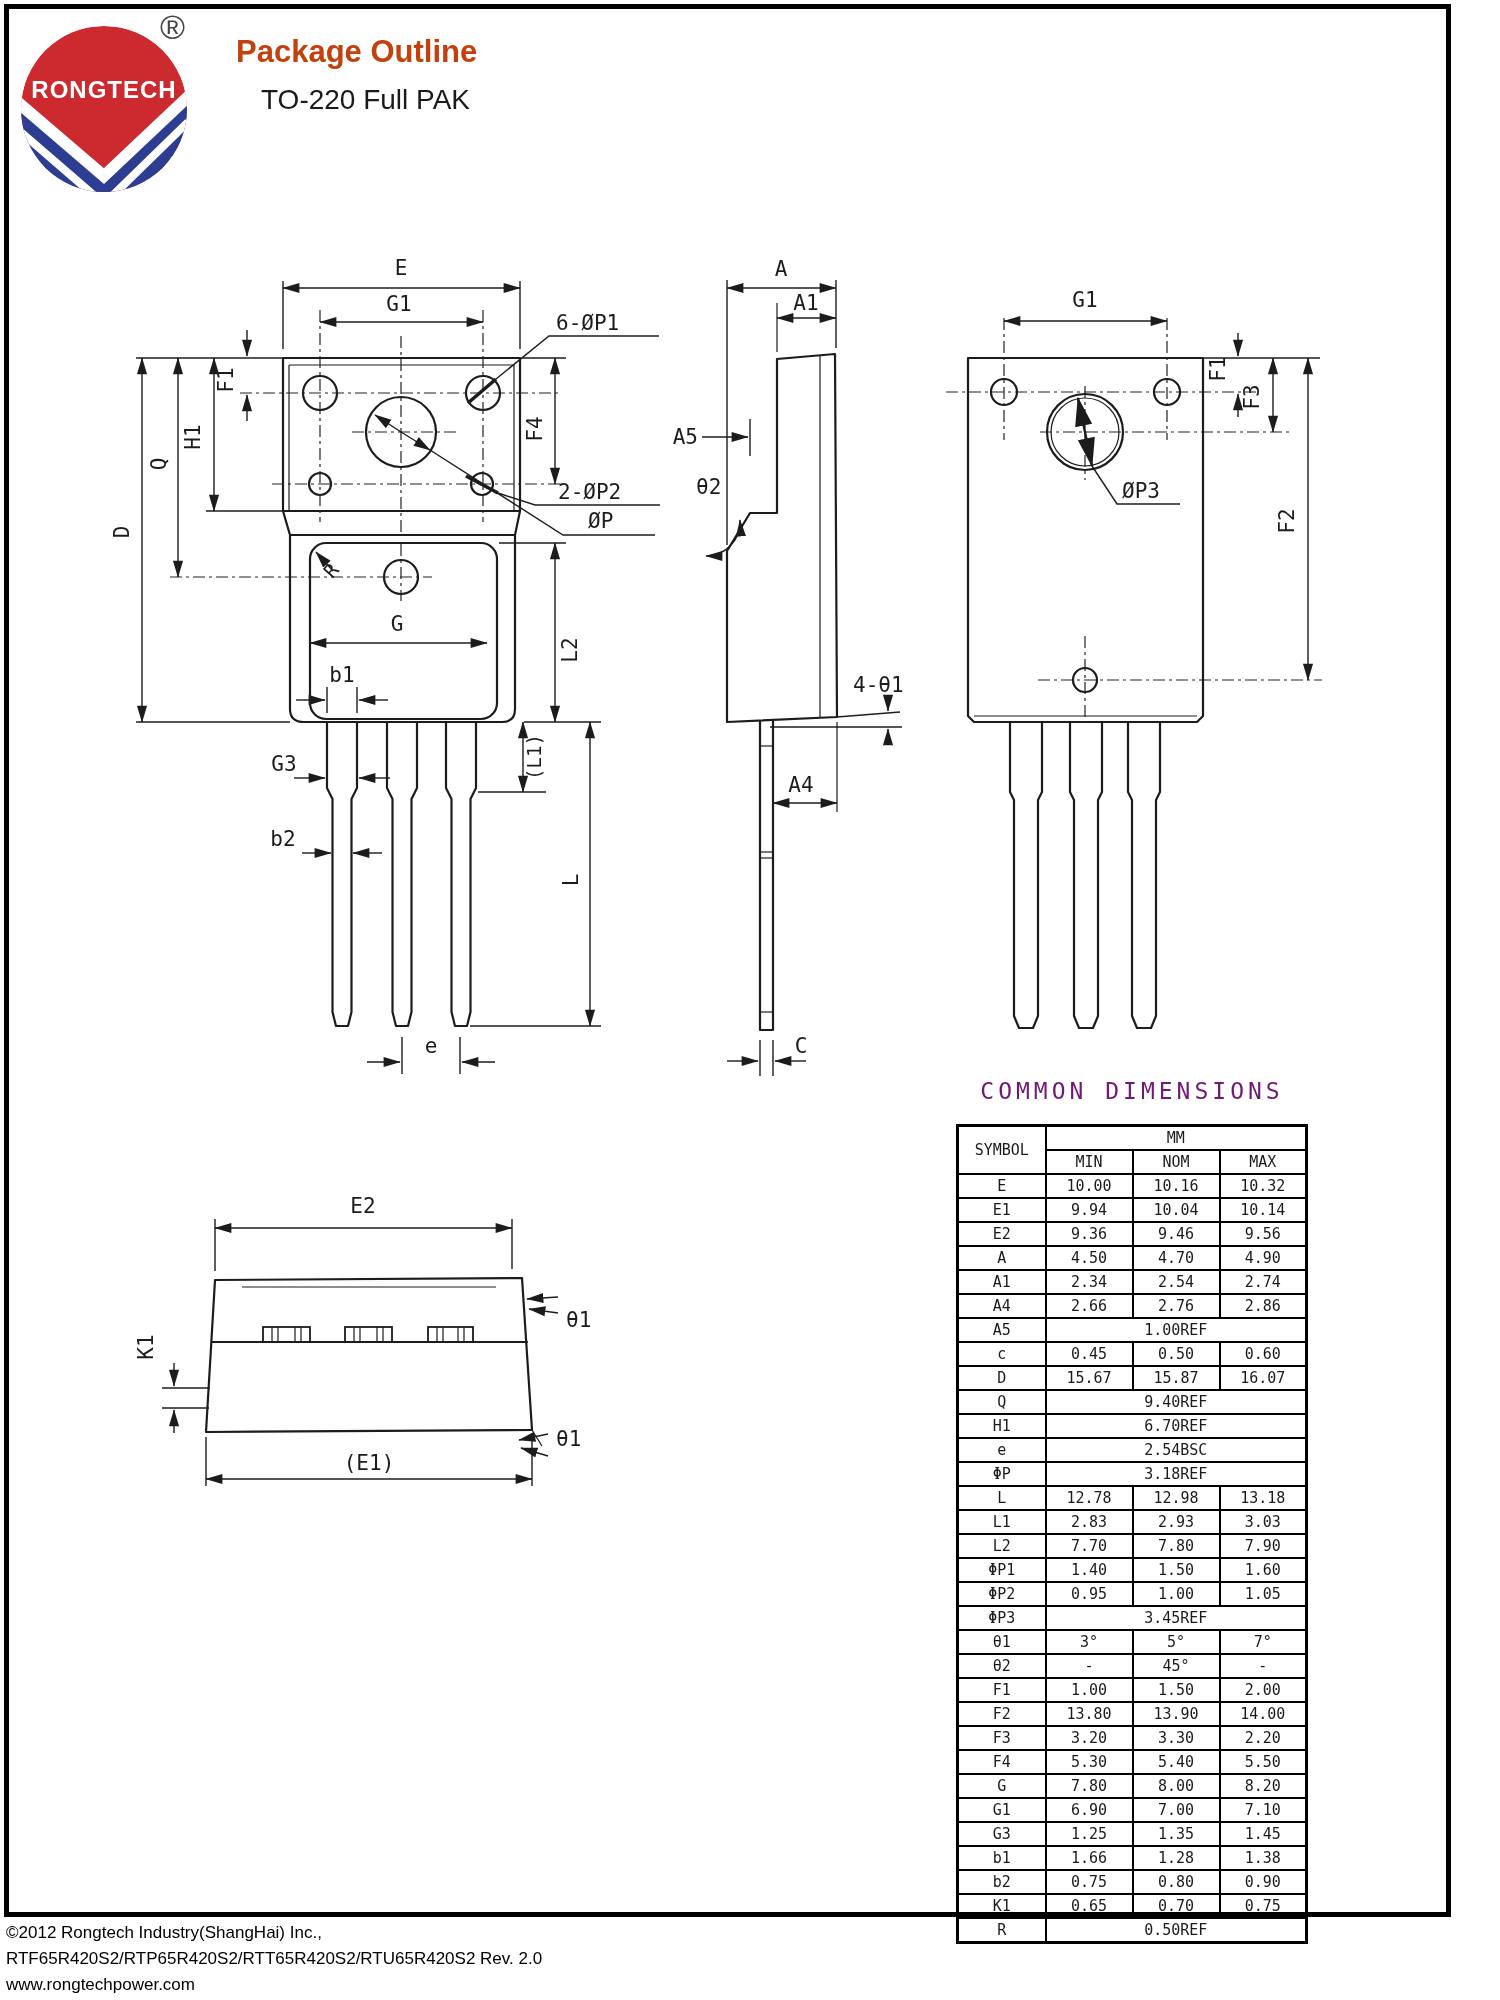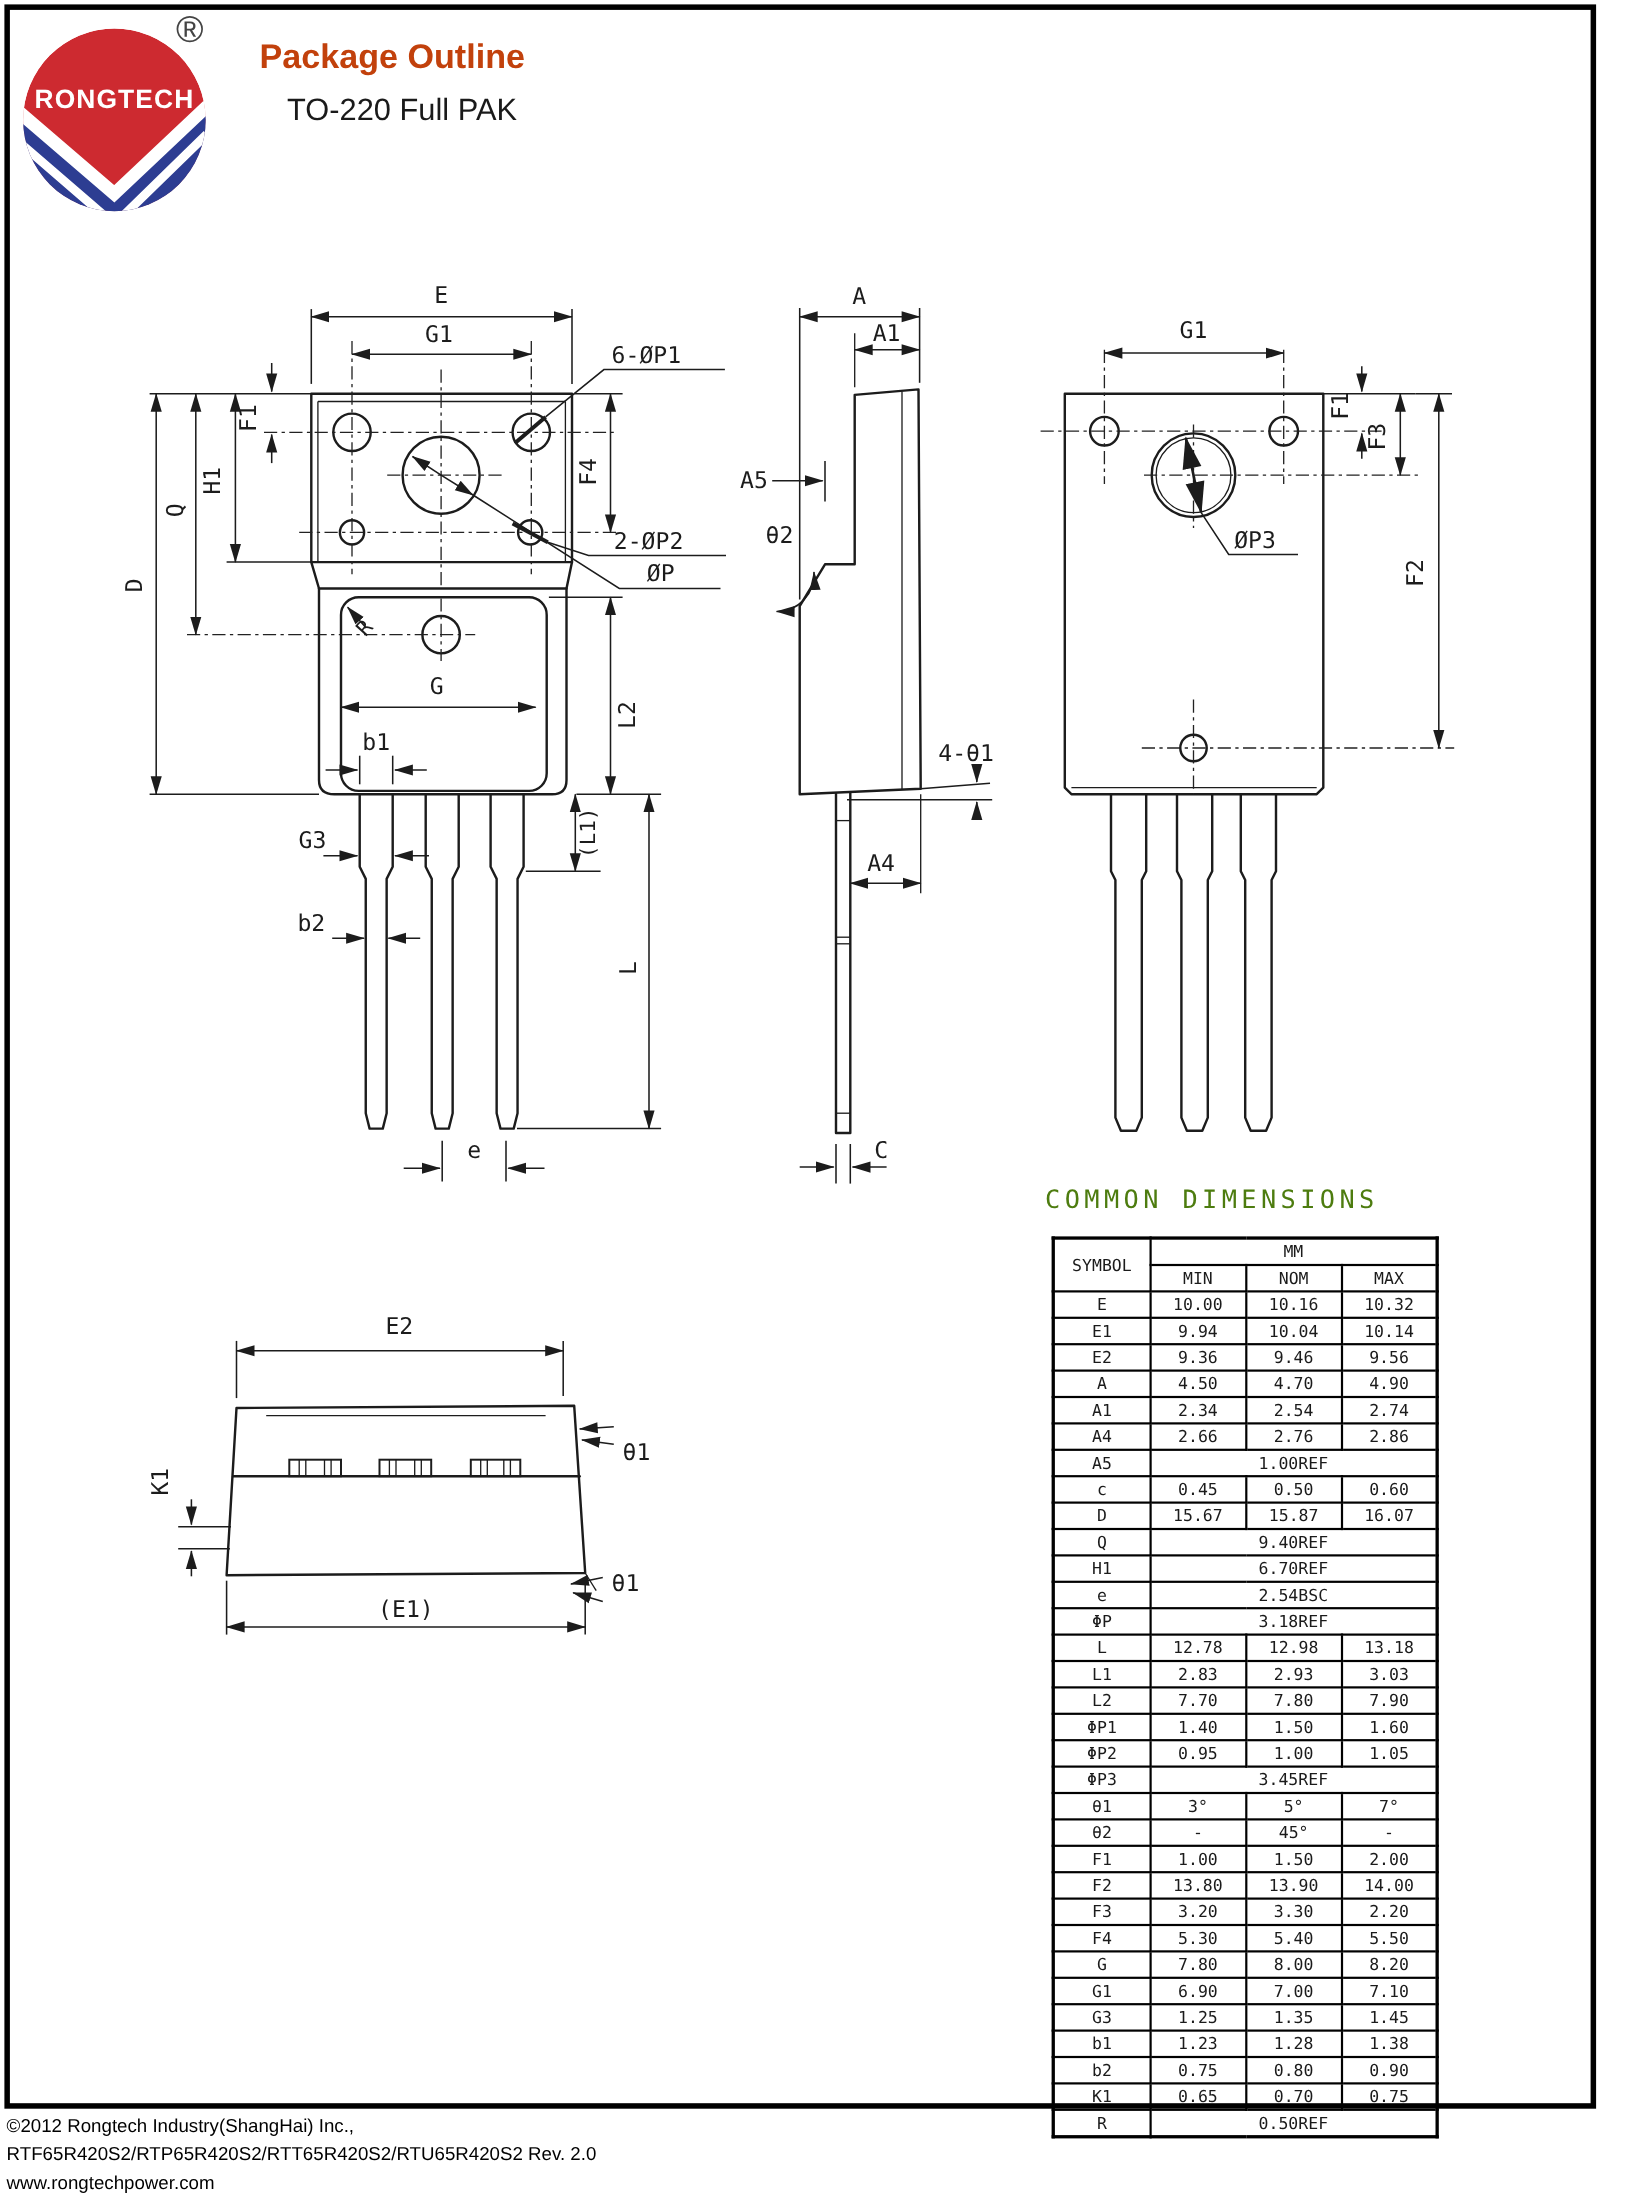--- a/index.html
+++ b/index.html
@@ -4,22 +4,22 @@
 <style>
   html,body{margin:0;padding:0;background:#e8e8e8;}
   #page{position:relative;width:1500px;height:2000px;background:#ffffff;overflow:hidden;
         font-family:"Liberation Sans",sans-serif;color:#111;}
   #frame{position:absolute;left:4px;top:4px;width:1437px;height:1903px;border:5px solid #000;}
   
   #brand-title{position:absolute;left:236px;top:34px;font-size:31px;font-weight:bold;color:#c2410c;}
   #brand-subtitle{position:absolute;left:237px;top:84px;font-size:28px;color:#1a1a1a;margin-left:24px;}
   #reg-mark{position:absolute;left:160px;top:8px;font-size:34px;color:#444;font-weight:400;}
   
-  #dim-title{position:absolute;left:950px;top:1078px;width:364px;
-             font-family:"DejaVu Sans Mono",monospace;font-size:23px;letter-spacing:4px;color:#4d7c0f;}
+  #dim-title{position:absolute;left:950px;top:1078px;width:364px;text-align:center;
+             font-family:"DejaVu Sans Mono",monospace;font-size:23px;letter-spacing:4px;color:#701a75;}
   #dim-table{position:absolute;left:956px;top:1124px;width:352px;border-collapse:collapse;
              font-family:"DejaVu Sans Mono",monospace;font-size:15px;color:#1b1b1b;
              border:3px solid #000;table-layout:fixed;}
   #dim-table th,#dim-table td{border:2px solid #000;text-align:center;padding:0;height:22px;
              line-height:20px;font-weight:normal;overflow:hidden;white-space:nowrap;}
   #dim-table col.c-sym{width:88px}
   
   svg{position:absolute;overflow:visible;}
   .ol{fill:none;stroke:#1c1c1c;stroke-width:2.2;stroke-linejoin:round;stroke-linecap:round;}
   .th{fill:none;stroke:#1c1c1c;stroke-width:1.2;}
@@ -465,21 +465,21 @@
           <td>7.10</td>
         </tr>
         <tr>
           <td>G3</td>
           <td>1.25</td>
           <td>1.35</td>
           <td>1.45</td>
         </tr>
         <tr>
           <td>b1</td>
-          <td>1.23</td>
+          <td>1.66</td>
           <td>1.28</td>
           <td>1.38</td>
         </tr>
         <tr>
           <td>b2</td>
           <td>0.75</td>
           <td>0.80</td>
           <td>0.90</td>
         </tr>
         <tr>

